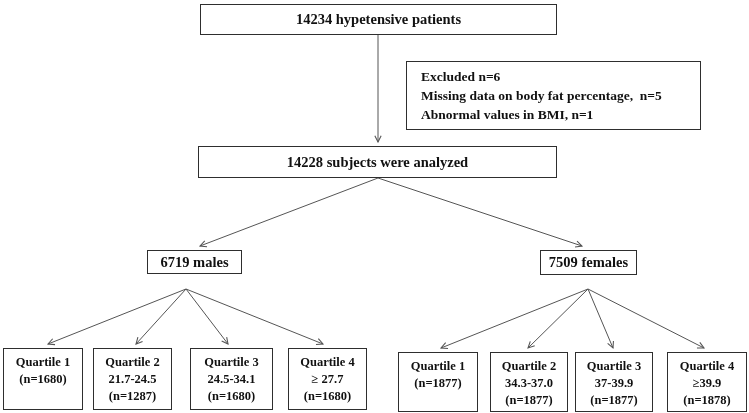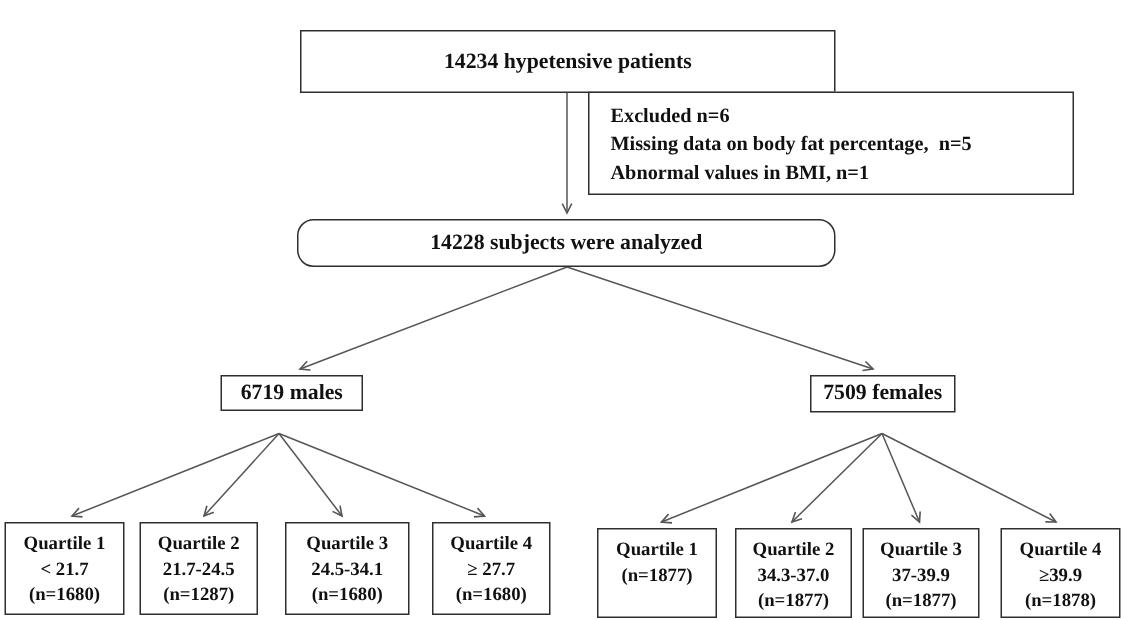--- a/index.html
+++ b/index.html
@@ -19,25 +19,25 @@
     border: 1.5px solid #2e2e2e;
     background: #ffffff;
     box-sizing: border-box;
   }
   .center {
     display: flex;
     align-items: center;
     justify-content: center;
     text-align: center;
   }
-  #top-box      { left: 200px; top: 20px;   width: 357px; height: 42px; font-size: 14.5px; }
-  #excluded-box { left: 392px; top: 61px;  width: 324px; height: 69px; font-size: 13.5px;
+  #top-box      { left: 200px; top: 4px;   width: 357px; height: 31px; font-size: 14.5px; }
+  #excluded-box { left: 406px; top: 61px;  width: 295px; height: 69px; font-size: 13.5px;
                   padding: 5px 6px 0 14px; line-height: 19px; }
   #excluded-box .excl-line { display: block; white-space: pre-wrap; }
-  #analyzed-box { left: 198px; top: 146px; width: 359px; height: 32px; font-size: 14.5px; border-radius: 11px; }
+  #analyzed-box { left: 198px; top: 146px; width: 359px; height: 32px; font-size: 14.5px; }
   #males-box    { left: 147px; top: 250px; width: 95px;  height: 24px; font-size: 14.5px; }
   #females-box  { left: 540px; top: 250px; width: 97px;  height: 25px; font-size: 14.5px; }
   .qbox {
     position: absolute;
     border: 1.5px solid #2e2e2e;
     background: #ffffff;
     box-sizing: border-box;
     top: 348px; height: 62px;
     font-size: 12.5px; line-height: 17px;
     text-align: center; padding-top: 5px;
@@ -106,21 +106,20 @@
   <div class="box center" id="males-box">
     <span>6719 males</span>
   </div>
 
   <div class="box center" id="females-box">
     <span>7509 females</span>
   </div>
 
   <div class="qbox" id="mq1">
     <span>Quartile 1</span>
-    <span>&lt; 21.7</span>
     <span>(n=1680)</span>
   </div>
   <div class="qbox" id="mq2">
     <span>Quartile 2</span>
     <span>21.7-24.5</span>
     <span>(n=1287)</span>
   </div>
   <div class="qbox" id="mq3">
     <span>Quartile 3</span>
     <span>24.5-34.1</span>

